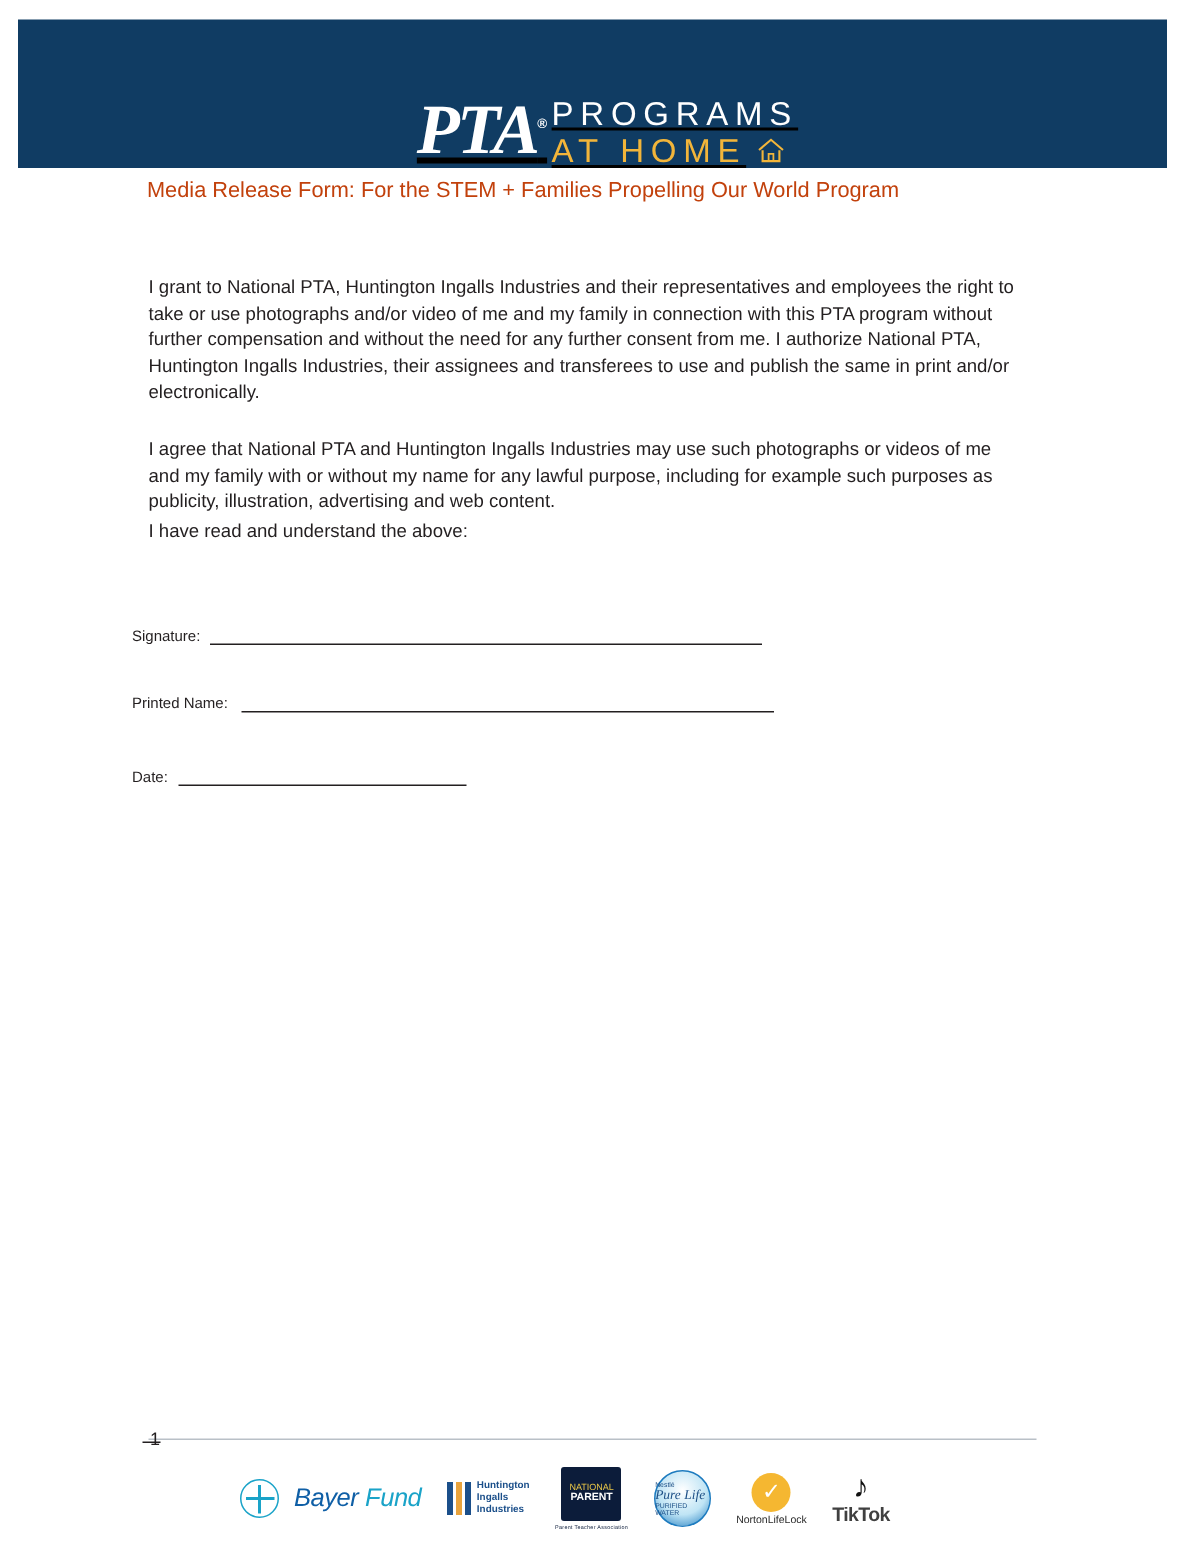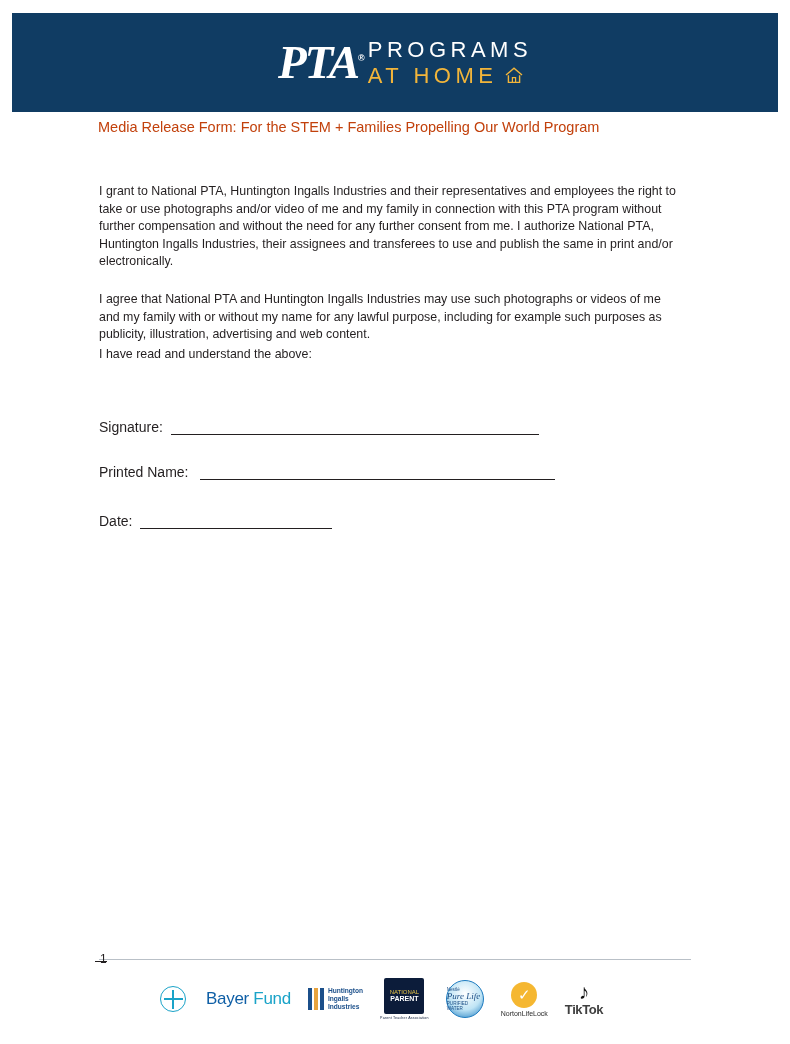--- a/index.html
+++ b/index.html
@@ -25,22 +25,23 @@
     position: absolute;
     left: 12px; top: 13px;
     width: 766px; height: 99px;
     background: #103c63;
   }
   .banner-inner {
     position: absolute;
     left: 0; top: 0;
     width: 100%; height: 100%;
     display: flex;
-    align-items: center;
+    align-items: flex-end;
     justify-content: center;
+    text-decoration: underline;
   }
   .logo-wrap {
     display: flex;
     align-items: center;
     transform: translateX(10px);
   }
   .pta-mark {
     font-family: "Liberation Serif", serif;
     font-weight: bold;
     font-style: italic;
@@ -97,22 +98,22 @@
     width: 582px;
     left: 99px;
   }
   .p1 { top: 183px; }
   .p2 { top: 275px; margin-top: 16px; }
   .p3 { top: 346px; }
 
   
   .field {
     position: absolute;
-    left: 99px;
-    font-size: 14px;
+    left: 88px;
+    font-size: 10px;
     color: #231f20;
     display: flex;
     align-items: flex-end;
   }
   .field .label { white-space: pre; }
   .rule {
     display: inline-block;
     border-bottom: 1.6px solid #231f20;
     height: 11px;
     margin-left: 4px;
@@ -149,21 +150,21 @@
     position: absolute;
     left: 160px; top: 975px;
     width: 480px;
     height: 48px;
     display: flex;
     align-items: center;
     gap: 17px;
   }
 
   
-  .sp-bayer { display: flex; align-items: center; gap: 20px; }
+  .sp-bayer { display: flex; align-items: center; gap: 10px; font-style: italic; }
   .bayer-cross {
     width: 26px; height: 26px;
     border-radius: 50%;
     border: 1.6px solid #1aa3c8;
     position: relative;
   }
   .bayer-cross::before, .bayer-cross::after {
     content: "";
     position: absolute;
     background: #1aa3c8;

